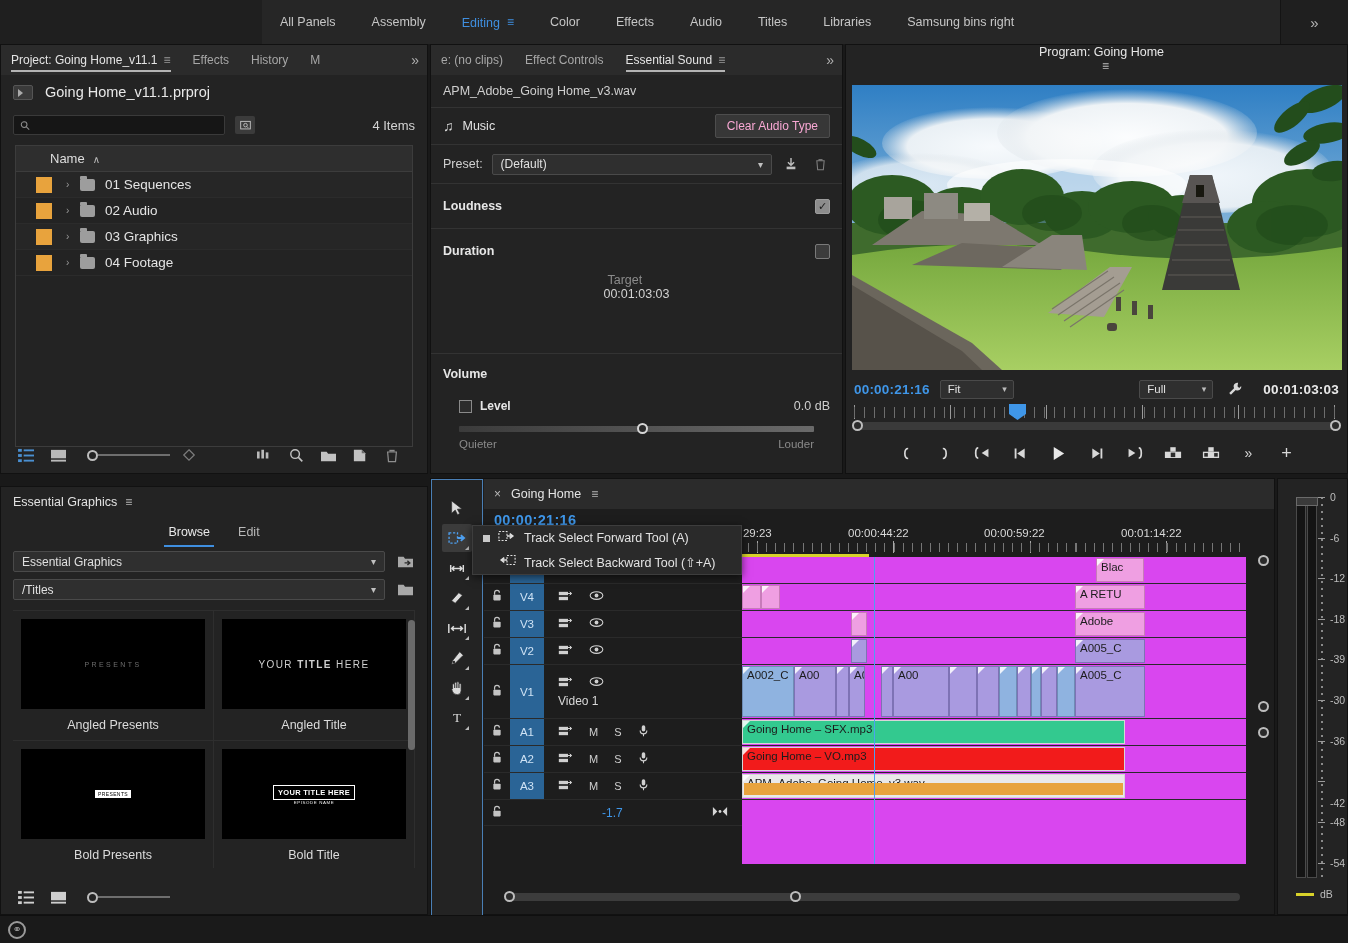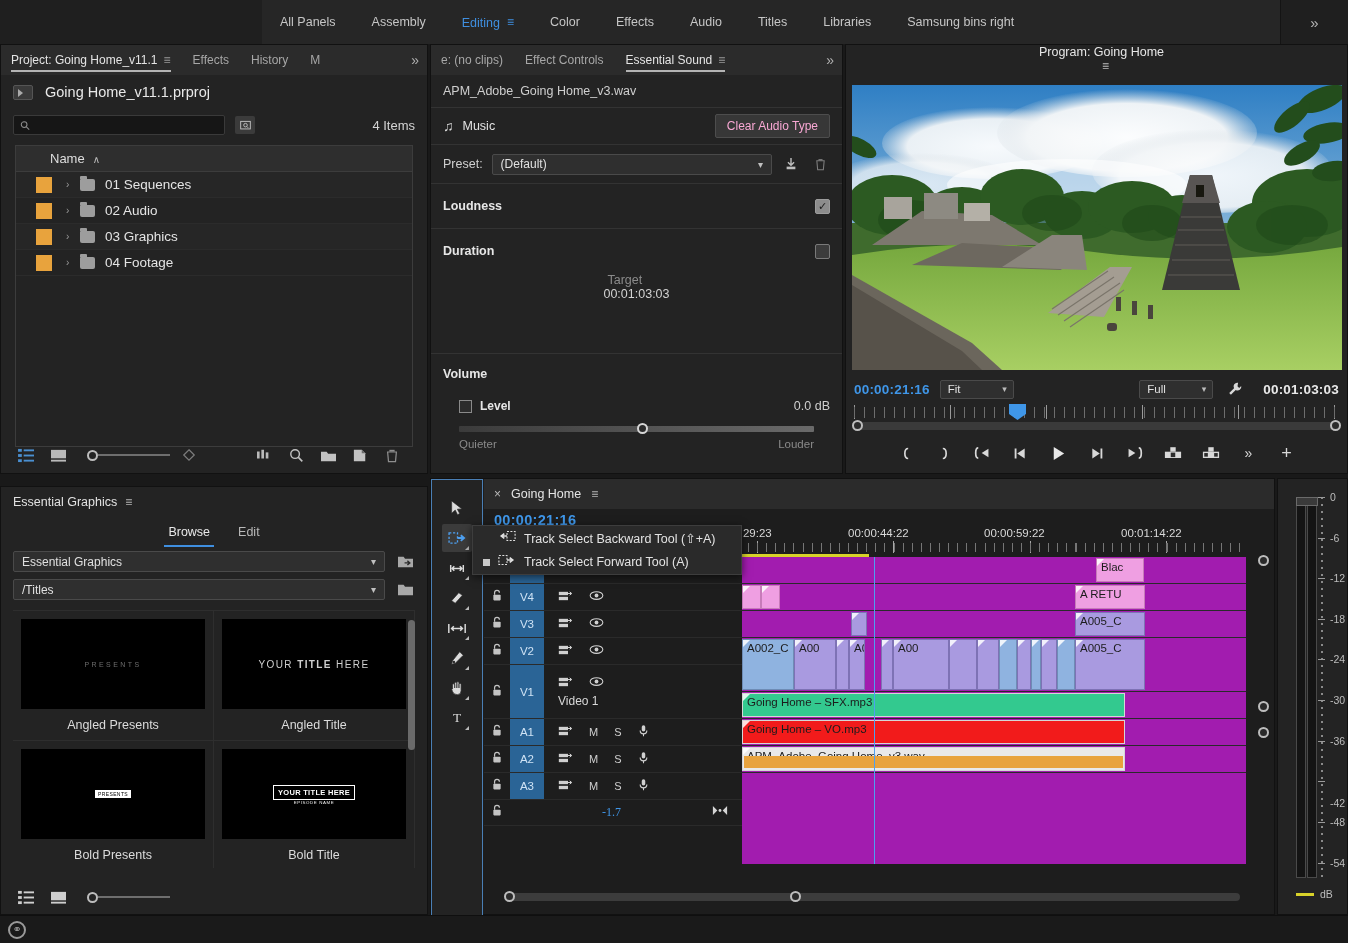--- a/index.html
+++ b/index.html
@@ -199,24 +199,24 @@
   .trk{ display:flex; align-items:center; height:27px; border-bottom:1px solid #2a2a2a; position:relative;}
   .trk .lock{ width:26px; text-align:center; color:#c4c4c4; font-size:12px;}
   .trk .tname{ width:34px; height:100%; background:#2a6496; color:#cfe3f5; display:flex;align-items:center;justify-content:center; font-size:11.5px;}
   .trk .ticons{ display:flex; align-items:center; gap:16px; padding-left:14px; color:#cfcfcf;}
   .trk.v1{ height:54px; }
   .trk.v1 .tname{ height:100%; }
   .v1-stack{ display:flex; flex-direction:column; justify-content:center; padding-left:14px; gap:3px;}
   .v1-icons{ display:flex; gap:16px; color:#cfcfcf;}
   .v1-label{ color:#d8d8d8; font-size:12px;}
   .ms{ font-size:11px; color:#cfcfcf;}
-  .trk.master{ height:26px;font-family:Liberation Serif, serif; }
+  .trk.master{ height:26px; }
   .master-val{ color:#3f96e8; font-size:12px; margin-left:92px;}
   .master-fx{ position:absolute; right:14px; color:#d5d5d5;}
-  .tl-tracks{ position:absolute; left:258px; top:78px; right:28px; bottom:50px; background:#a21caf;}
+  .tl-tracks{ position:absolute; left:258px; top:78px; right:28px; bottom:50px; background:#d946ef;}
   .lane{ position:relative; height:27px; border-bottom:1px solid #2a2a2a;}
   .lane.v1{ height:54px; }
   .clip{ position:absolute; top:1px; bottom:1px; border:1px solid #6d4a77; overflow:hidden; font-size:11.5px; color:#1c1c1c; padding-left:4px; line-height:16px; white-space:nowrap;}
   .clip.pink{ background:#ef9fe2; border-color:#c77bb9;}
   .clip.purple{ background:#a99ae0; border-color:#7e72b5;}
   .clip.blue{ background:#8fb3e0; border-color:#6e8cb5;}
   .clip .fr{ position:absolute; left:0; top:0; width:0;height:0; border-top:7px solid rgba(255,255,255,.85); border-right:7px solid transparent;}
   .audio-clip{ background:#e9e9e9; border:1px solid #b9b9b9; color:#1c1c1c; }
   .audio-fill{ position:absolute; left:1px; right:1px; bottom:2px; height:12px;}
   .playhead{ position:absolute; top:0; bottom:0; width:1px; background:#4ea0f0; z-index:5;}
@@ -1009,20 +1009,24 @@
       <div class="tl-tracks" id="tl-tracks">
         <div class="lane">
             <div class="clip pink" style="left: 354px; width: 48px;"><span class="fr"></span><span>Blac</span></div>
           </div>
           <div class="lane">
             <div class="clip pink" style="left: 0px; width: 19px;"><span class="fr"></span><span></span></div>
             <div class="clip pink" style="left: 19px; width: 19px;"><span class="fr"></span><span></span></div>
             <div class="clip pink" style="left: 333px; width: 70px;"><span class="fr"></span><span>A RETU</span></div>
           </div>
           <div class="lane">
+            <div class="clip pink" style="left: 109px; width: 16px;"><span class="fr"></span><span></span></div>
+            <div class="clip pink" style="left: 333px; width: 70px;"><span class="fr"></span><span>Adobe</span></div>
+          </div>
+          <div class="lane">
             <div class="clip purple" style="left: 109px; width: 16px;"><span class="fr"></span><span></span></div>
             <div class="clip purple" style="left: 333px; width: 70px;"><span class="fr"></span><span>A005_C</span></div>
           </div>
           <div class="lane v1">
             <div class="clip blue" style="left: 0px; width: 52px;"><span class="fr"></span><span>A002_C</span></div>
             <div class="clip purple" style="left: 52px; width: 42px;"><span class="fr"></span><span>A00</span></div>
             <div class="clip purple" style="left: 94px; width: 13px;"><span class="fr"></span><span></span></div>
             <div class="clip purple" style="left: 107px; width: 16px;"><span class="fr"></span><span>A005</span></div>
             <div class="clip purple" style="left: 139px; width: 12px;"><span class="fr"></span><span></span></div>
             <div class="clip purple" style="left: 151px; width: 56px;"><span class="fr"></span><span>A00</span></div>
@@ -1056,55 +1060,55 @@
       <div class="tl-hscroll">
         <div class="hs-bar"></div>
         <div class="hs-knob" style="left:10px"></div>
         <div class="hs-knob" style="left:296px"></div>
       </div>
     </div>
   </div>
 
   <div class="flyout" id="flyout">
       <div class="fly-item">
+        <span class="fly-bullet"></span>
+        <span><svg viewBox="0 0 20 14" width="18" height="13">
+            <rect x="1" y="1.5" width="9" height="10" fill="none" stroke="#e0e0e0" stroke-width="1.2" stroke-dasharray="2.2 1.6"></rect>
+            <path d="M10 6.5 h6 M13 3.8 L16.4 6.5 L13 9.2" fill="none" stroke="#e0e0e0" stroke-width="1.8"></path>
+          </svg></span>
+        <span>Track Select Forward Tool (A)</span>
+      </div>
+      <div class="fly-item">
         <span class="fly-spacer"></span>
         <span><svg viewBox="0 0 20 14" width="18" height="13">
             <rect x="10" y="1.5" width="9" height="10" fill="none" stroke="#e0e0e0" stroke-width="1.2" stroke-dasharray="2.2 1.6"></rect>
             <path d="M10 6.5 h-6 M7 3.8 L3.6 6.5 L7 9.2" fill="none" stroke="#e0e0e0" stroke-width="1.8"></path>
           </svg></span>
         <span>Track Select Backward Tool (⇧+A)</span>
-      </div>
-      <div class="fly-item">
-        <span class="fly-bullet"></span>
-        <span><svg viewBox="0 0 20 14" width="18" height="13">
-            <rect x="1" y="1.5" width="9" height="10" fill="none" stroke="#e0e0e0" stroke-width="1.2" stroke-dasharray="2.2 1.6"></rect>
-            <path d="M10 6.5 h6 M13 3.8 L16.4 6.5 L13 9.2" fill="none" stroke="#e0e0e0" stroke-width="1.8"></path>
-          </svg></span>
-        <span>Track Select Forward Tool (A)</span>
       </div>
     </div>
 
   <div class="panel" id="meters">
     <div class="meter-wrap">
       <div class="meter-ch"></div>
       <div class="meter-ch b"></div>
       <div class="meter-cap"></div>
     </div>
     <div class="dotcol"></div>
     <div class="scale" id="meter-scale">
         <div class="sctick" style="top: 0%;"></div>
         <div class="sclab" style="top: 0%;">0</div>
         <div class="sctick" style="top: 10.661%;"></div>
         <div class="sclab" style="top: 10.661%;">-6</div>
         <div class="sctick" style="top: 21.322%;"></div>
         <div class="sclab" style="top: 21.322%;">-12</div>
         <div class="sctick" style="top: 31.9829%;"></div>
         <div class="sclab" style="top: 31.9829%;">-18</div>
         <div class="sctick" style="top: 42.6439%;"></div>
-        <div class="sclab" style="top: 42.6439%;">-24</div>
+        <div class="sclab" style="top: 42.6439%;">-39</div>
         <div class="sctick" style="top: 53.3049%;"></div>
         <div class="sclab" style="top: 53.3049%;">-30</div>
         <div class="sctick" style="top: 63.9659%;"></div>
         <div class="sclab" style="top: 63.9659%;">-36</div>
         <div class="sctick" style="top: 74.6269%;"></div>
         <div class="sclab" style="top: 74.6269%; margin-top: 22px;">-42</div>
         <div class="sctick" style="top: 85.2878%;"></div>
         <div class="sclab" style="top: 85.2878%;">-48</div>
         <div class="sctick" style="top: 95.9488%;"></div>
         <div class="sclab" style="top: 95.9488%;">-54</div>

